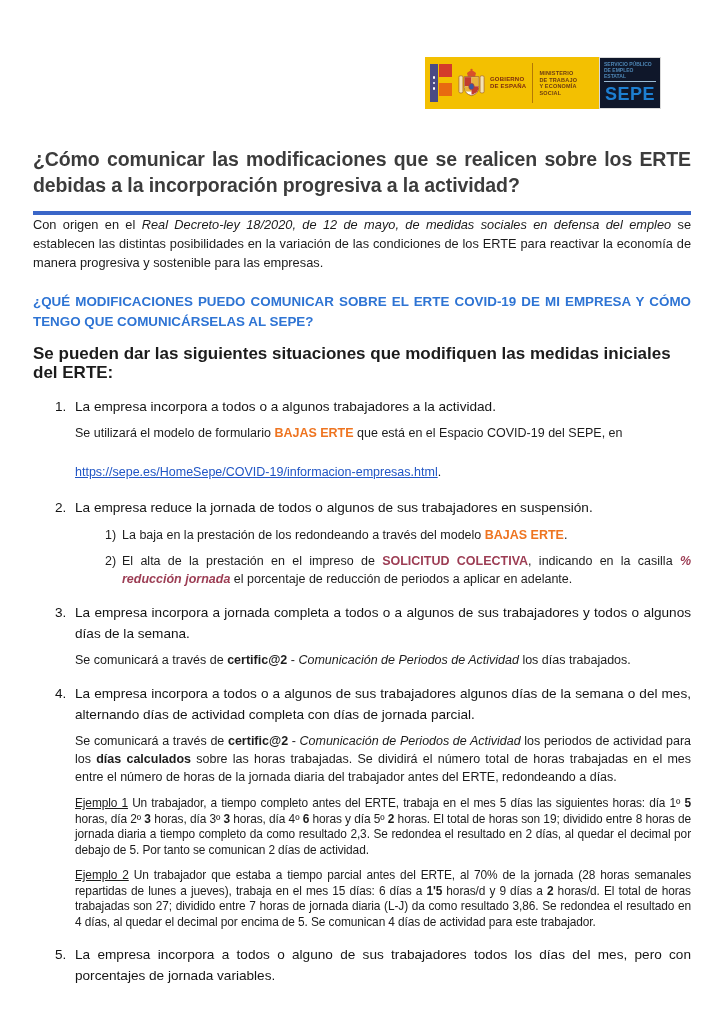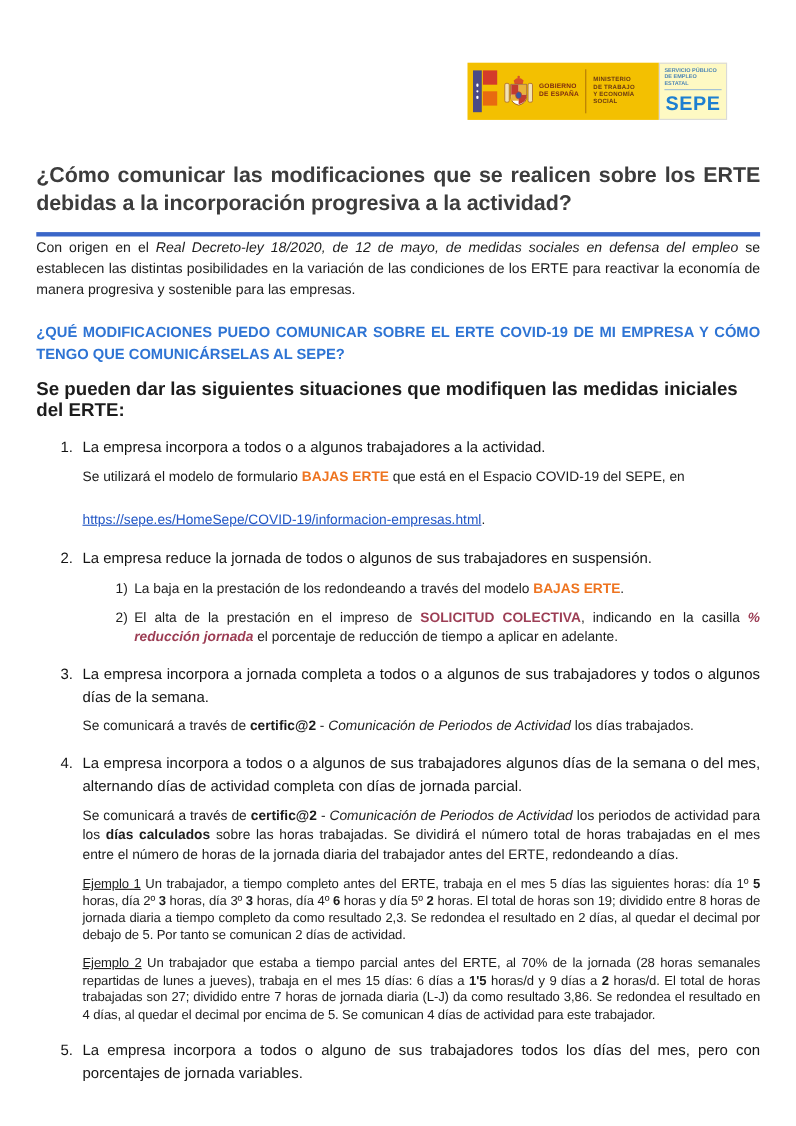--- a/index.html
+++ b/index.html
@@ -19,21 +19,21 @@
   .flag-dot{width:2.5px;height:2.5px;border-radius:50%;background:#fff;}
   .flag-right{width:13px;display:flex;flex-direction:column;margin-left:1px;}
   .fr-red{height:13px;background:#d43b2a;}
   .fr-gap{height:6px;}
   .fr-orange{height:13px;background:#e86a10;}
   .gob-text{display:flex;flex-direction:column;font-weight:bold;font-size:6px;line-height:7px;
             color:#7d2b10;letter-spacing:.2px;flex:none;}
   .v-div{width:1px;align-self:stretch;background:rgba(125,60,10,.55);margin:2px 1px;}
   .min-text{display:flex;flex-direction:column;font-weight:bold;font-size:5.5px;line-height:6.5px;
             color:#6b3a12;letter-spacing:.2px;flex:1;}
-  .sepe-card{width:62px;background:#fef9c3;border:1px solid #d9d9d9;box-sizing:border-box;
+  .sepe-card{width:62px;background:#0f172a;border:1px solid #d9d9d9;box-sizing:border-box;
              display:flex;flex-direction:column;align-items:center;justify-content:center;padding:3px 4px;}
   .sepe-small{display:flex;flex-direction:column;font-size:5px;line-height:6px;font-weight:bold;
               color:#4e86b5;border-bottom:1px solid #9dbdd6;padding-bottom:2px;align-self:stretch;}
   .sepe-big{font-size:18px;font-weight:bold;color:var(--sepe_blue);letter-spacing:.5px;margin-top:2px;}
 
   
   main{margin:146px 33px 0 33px;}
   h1{margin:0;font-size:19.5px;line-height:26px;font-weight:bold;color:var(--title_gray);
      text-align:justify;letter-spacing:-.1px;}
   .rule{height:4px;background:var(--rule_blue);margin-top:13px;}
@@ -134,21 +134,21 @@
     <div class="item">
       <span class="num">2.</span>
       <div class="item-body">
         <p class="item-title j">La empresa reduce la jornada de todos o algunos de sus trabajadores en suspensión.</p>
         <div class="subitem">
           <span class="submarker">1)</span>
           <p class="sub j"><span>La baja en la prestación de los redondeando a través del modelo </span><span class="seg-ob">BAJAS ERTE</span><span>.</span></p>
         </div>
         <div class="subitem">
           <span class="submarker">2)</span>
-          <p class="sub j"><span>El alta de la prestación en el impreso de </span><span class="seg-mb">SOLICITUD COLECTIVA</span><span>, indicando en la casilla </span><span class="seg-mi">% reducción jornada</span><span> el porcentaje de reducción de tiempo a aplicar en adelante.</span></p>
+          <p class="sub j"><span>El alta de la prestación en el impreso de </span><span class="seg-mb">SOLICITUD COLECTIVA</span><span>, indicando en la casilla </span><span class="seg-mi">% reducción jornada</span><span> el porcentaje de reducción de periodos a aplicar en adelante.</span></p>
         </div>
       </div>
     </div>
 
     <div class="item">
       <span class="num">3.</span>
       <div class="item-body">
         <p class="item-title j">La empresa incorpora a jornada completa a todos o a algunos de sus trabajadores y todos o algunos días de la semana.</p>
         <p class="sub j"><span>Se comunicará a través de </span><span class="seg-b">certific@2</span><span> - </span><span class="seg-i">Comunicación de Periodos de Actividad</span><span> los días trabajados.</span></p>
       </div>

